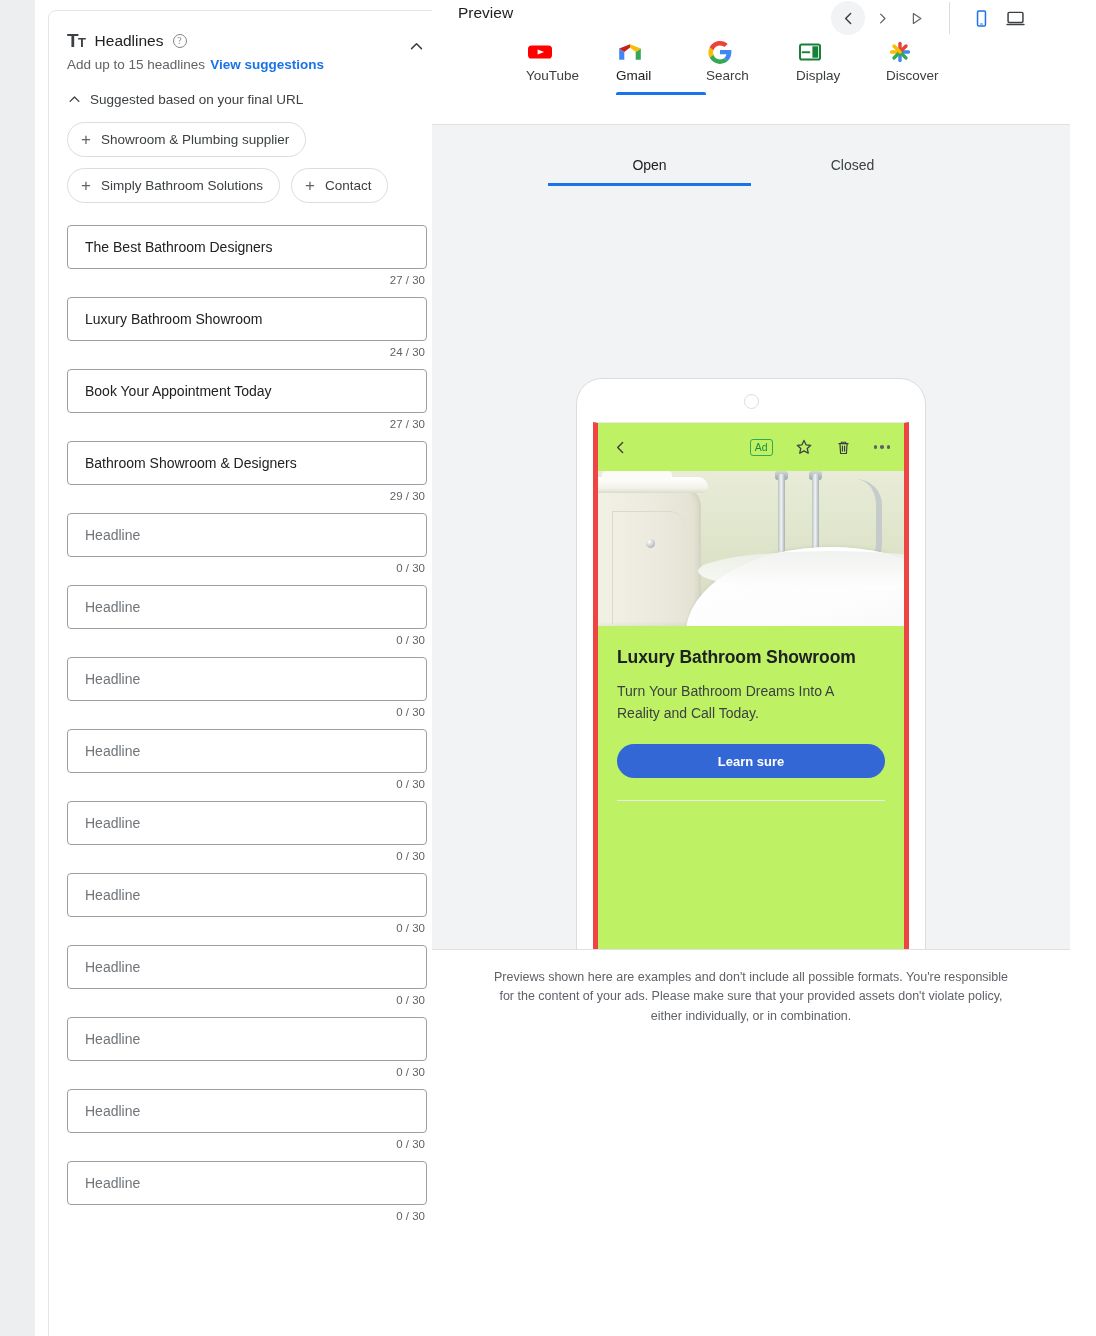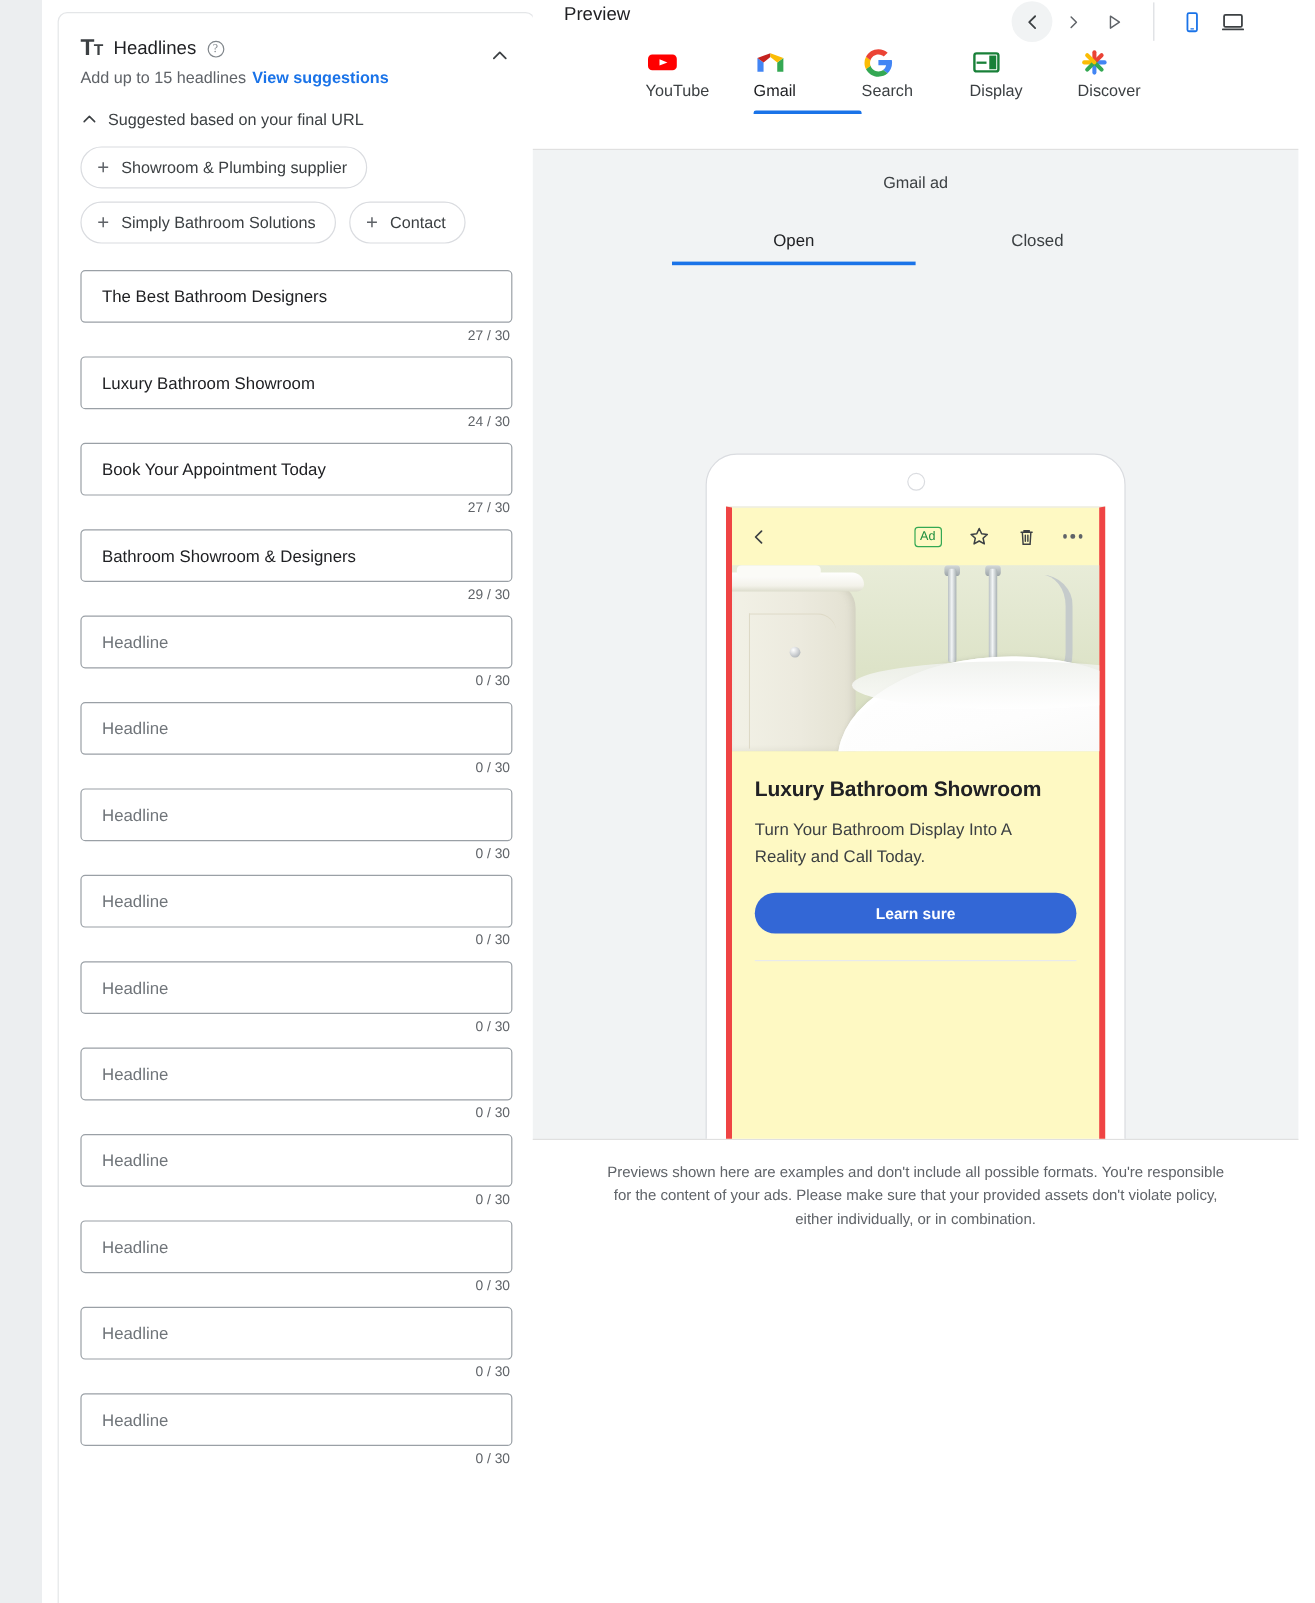--- a/index.html
+++ b/index.html
@@ -94,21 +94,21 @@
     background: #fff; cursor: text;
   }
   .field-box.empty { color: #70757a; }
   .counter {
     text-align: right; font-size: 11.5px; color: #5f6368;
     margin-top: 5px; padding-right: 2px;
   }
 
   
   .right-panel {
-    position: absolute; left: 444px; top: 0;
+    position: absolute; left: 432px; top: 0;
     width: 638px; height: 1336px;
     background: #ffffff;
   }
   .preview-header {
     position: relative; height: 125px;
     background: #fff;
     border-bottom: 1px solid #e0e0e0;
   }
   .preview-title {
     position: absolute; left: 26px; top: 4px;
@@ -191,21 +191,21 @@
   .phone-notch {
     width: 15px; height: 15px; border-radius: 50%;
     border: 1.5px solid #dadce0;
     margin: 15px auto 0 auto;
   }
   .mail-card {
     margin: 13px 16px 0 16px;
     border: 5px solid #ef4444;
     border-top: 1px solid #e8eaed;
     height: 600px;
-    background: #fef9c3;
+    background: #bef264;
   }
   .mail-toolbar {
     height: 48px; display: flex; align-items: center;
     padding: 0 14px; gap: 0;
   }
   .tb-back { margin-right: auto; cursor: pointer; display:flex; }
   .ad-badge {
     border: 1px solid #34a853; border-radius: 3px;
     color: #1e8e3e; font-size: 10.5px;
     padding: 1px 4px; margin-right: 22px;
@@ -505,21 +505,20 @@
               <line x1="14" y1="14" x2="8" y2="8" stroke="#fbbc04"></line>
             </g>
           </svg>
           <span class="ptab-label">Discover</span>
         </div>
 
       </div>
     </div>
 
     <div class="preview-body">
-      <div class="gmail-ad-label">Gmail ad</div>
 
       <div class="oc-tabs">
         <div class="oc-tab active">
           <span>Open</span>
         </div>
         <div class="oc-tab">
           <span>Closed</span>
         </div>
       </div>
 
@@ -560,21 +559,21 @@
             <div class="vanity"></div>
             <div class="vanity-top"></div>
             <div class="towel"></div>
             <div class="knob"></div>
             <div class="tub"></div>
             <div class="tub-rim"></div>
           </div>
 
           <div class="ad-body">
             <div class="ad-headline">Luxury Bathroom Showroom</div>
-            <div class="ad-desc">Turn Your Bathroom Display Into A Reality and Call Today.</div>
+            <div class="ad-desc">Turn Your Bathroom Dreams Into A Reality and Call Today.</div>
             <div class="cta">Learn sure</div>
             <div class="ad-divider"></div>
           </div>
         </div>
       </div>
     </div>
 
     <div class="disclaimer">Previews shown here are examples and don't include all possible formats. You're responsible for the content of your ads. Please make sure that your provided assets don't violate policy, either individually, or in combination.</div>
 
   </div>

